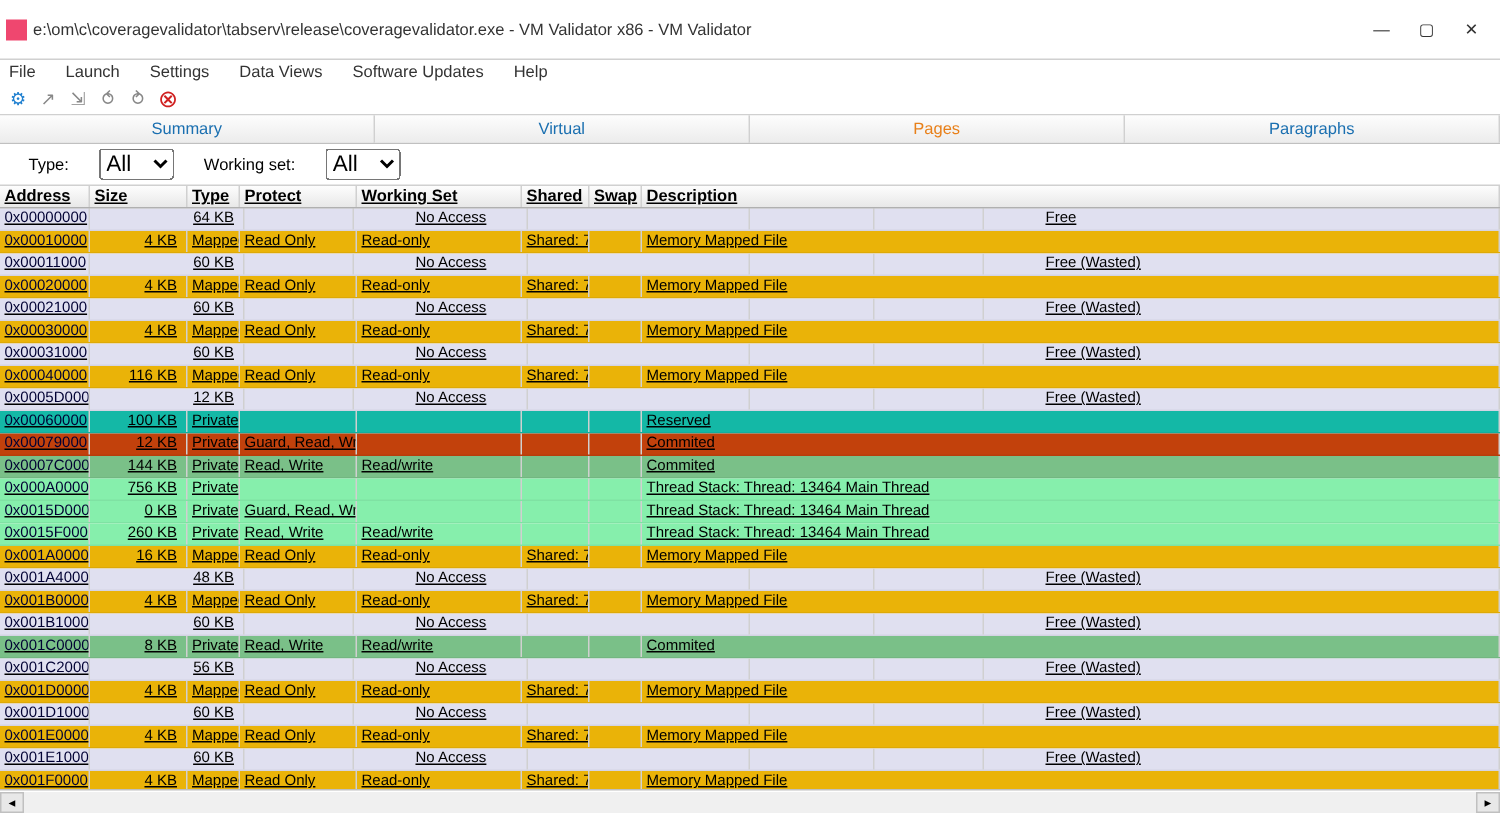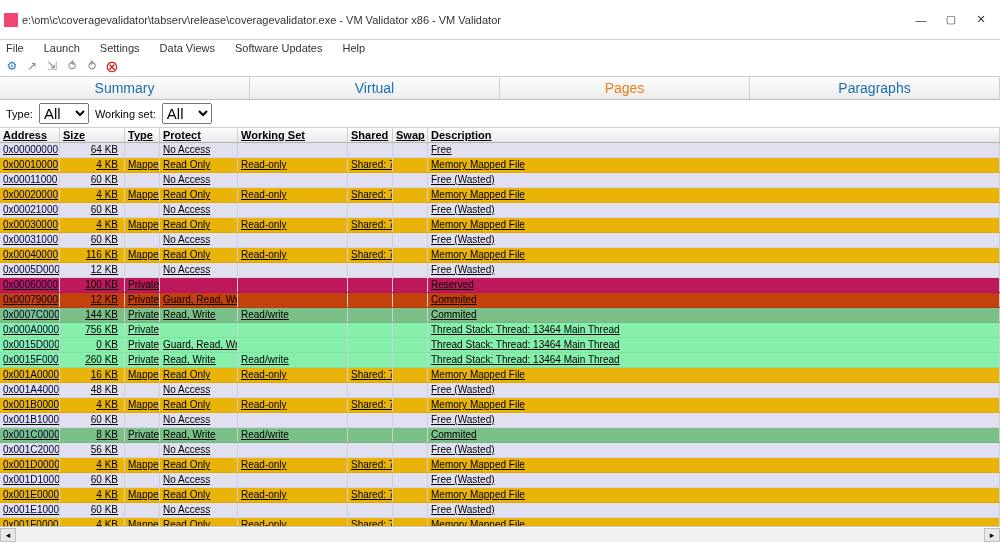--- a/index.html
+++ b/index.html
@@ -6,33 +6,33 @@
 body { font-family:"Segoe UI",Tahoma,sans-serif; font-size:11px; background:#fff; width:1000px; height:542px; overflow:hidden; display:flex; flex-direction:column; }
 .titlebar { background:#fff; height:40px; display:flex; align-items:center; padding:0 4px; border-bottom:1px solid #d0d0d0; }
 .titlebar .app-icon { width:14px; height:14px; background:#ef476f; margin-right:4px; display:inline-block; }
 .titlebar .title-text { flex:1; font-size:11px; color:#333; }
 .titlebar .win-btn { width:30px; height:20px; display:flex; align-items:center; justify-content:center; font-size:11px; color:#333; }
 .menubar { display:flex; gap:20px; padding:2px 6px; font-size:11px; color:#333; }
 .menubar span { cursor:default; }
 .toolbar { display:flex; gap:4px; align-items:center; padding:2px 4px; border-bottom:1px solid #d0d0d0; }
 .tool-icon { width:16px; height:16px; display:flex; align-items:center; justify-content:center; font-size:12px; }
 .tabs { display:flex; border-bottom:1px solid #c0c0c0; }
-.tab { flex:1; text-align:center; padding:3px 0; font-size:14px; color:#1a6fb0; border-right:1px solid #d0d0d0; cursor:default; background:linear-gradient(#fdfdfd,#ececec); }
+.tab { flex:1; text-align:center; padding:3px 0; font-size:11px; color:#1a6fb0; border-right:1px solid #d0d0d0; cursor:default; background:linear-gradient(#fdfdfd,#ececec); }
 .tab.active { color:#e8801a; font-weight:500; }
-.filterbar { display:flex; gap:6px; align-items:center; padding:3px 6px; border-bottom:1px solid #d0d0d0; font-size:11px; }
+.filterbar { display:flex; gap:20px; align-items:center; padding:3px 19px; border-bottom:1px solid #d0d0d0; font-size:11px; }
 .filterbar select { font-size:15px; width:50px; }
 .filterbar select.ws { width:50px; }
 .grid { flex:1; overflow-y:scroll; overflow-x:hidden;text-decoration:underline; }
 .grid-header { display:flex; background:linear-gradient(#fdfdfd,#e8e8e8); border-bottom:1px solid #b0b0b0; position:sticky; top:0; font-weight:bold; font-size:11px; }
 .grid-header .cell, .grid-row .cell { border-right:1px solid #d0d0d0; padding:1px 3px; overflow:hidden; white-space:nowrap; line-height:12px; }
 .c-addr { width:60px; } .c-size { width:65px; text-align:right; padding-right:6px!important;} .c-type { width:35px; } .c-prot { width:78px; } .c-ws { width:110px; } .c-shr { width:45px; } .c-swp { width:35px; } .c-desc { flex:1; }
 .grid-header .c-size { text-align:left; }
 .grid-row { display:flex; font-size:10px; font-family:Tahoma,sans-serif; border-bottom:1px solid rgba(0,0,0,0.05); }
 .grid-row .c-addr { color:#003; }
-.bg-lav { background:#e0e0f0; } .bg-teal { background:#eab308; } .bg-yel { background:#be185d; } .bg-vio { background:#c2410c; } .bg-grn { background:#7ac088; } .bg-red { background:#86efac; }
+.bg-lav { background:#e0e0f0;gap:38px; } .bg-teal { background:#eab308; } .bg-yel { background:#14b8a6; } .bg-vio { background:#c2410c; } .bg-grn { background:#7ac088; } .bg-red { background:#86efac; }
 .hscroll { height:16px; border-top:1px solid #c0c0c0; display:flex; align-items:center; }
 .hscroll .ar { width:16px; height:14px; background:#e8e8e8; border:1px solid #c0c0c0; text-align:center; font-size:9px; line-height:12px;}
 .hscroll .track { flex:1; background:#f0f0f0; height:14px; }
 </style>
 </head>
 <body>
 
 <div class="titlebar">
   <span class="app-icon"></span>
   <span class="title-text">e:\om\c\coveragevalidator\tabserv\release\coveragevalidator.exe - VM Validator x86 - VM Validator</span>

